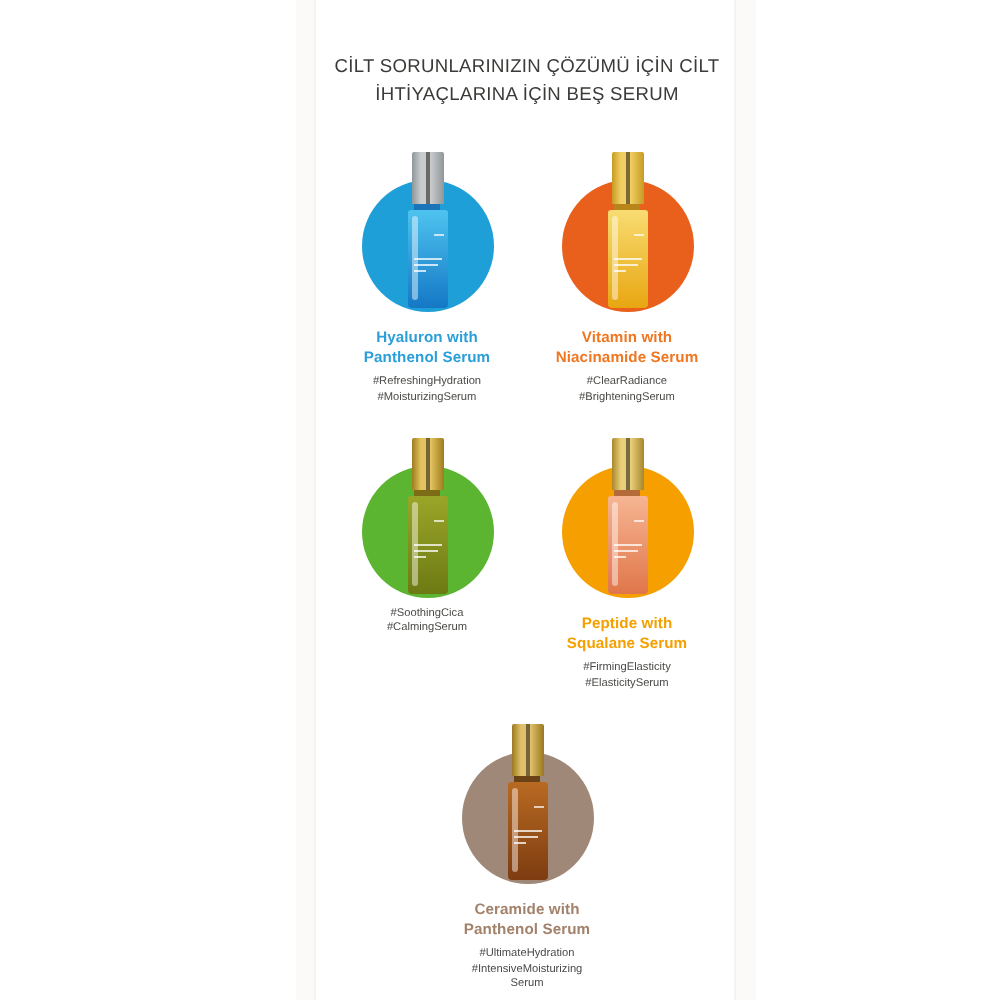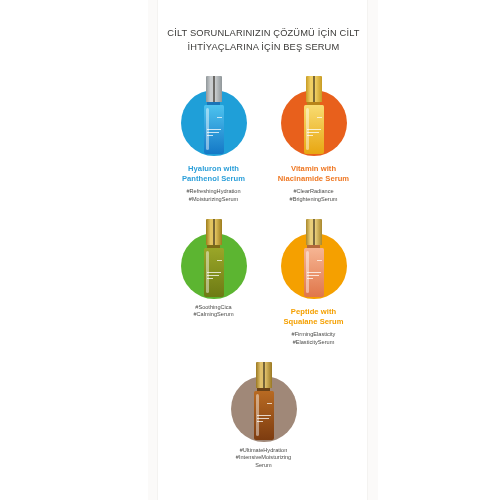--- a/index.html
+++ b/index.html
@@ -287,20 +287,24 @@
             <div class="body" style="background: linear-gradient(rgb(184, 106, 34) 0%, rgb(125, 60, 16) 100%);">
               <div class="brandmark"></div>
               <div class="label-lines">
                   <i></i>
                   <i></i>
                   <i></i>
                 </div>
             </div>
           </div>
         </div>
+        <div class="pname" style="color: rgb(163, 130, 108);">
+          <div>Ceramide with</div>
+          <div>Panthenol Serum</div>
+        </div>
         <div class="tags" style="color: rgb(74, 74, 72);">
           <span>#UltimateHydration</span>
           <span>#IntensiveMoisturizing</span>
           <span>Serum</span>
         </div>
       </div>
     </div>
 
   </div>
 </div>

